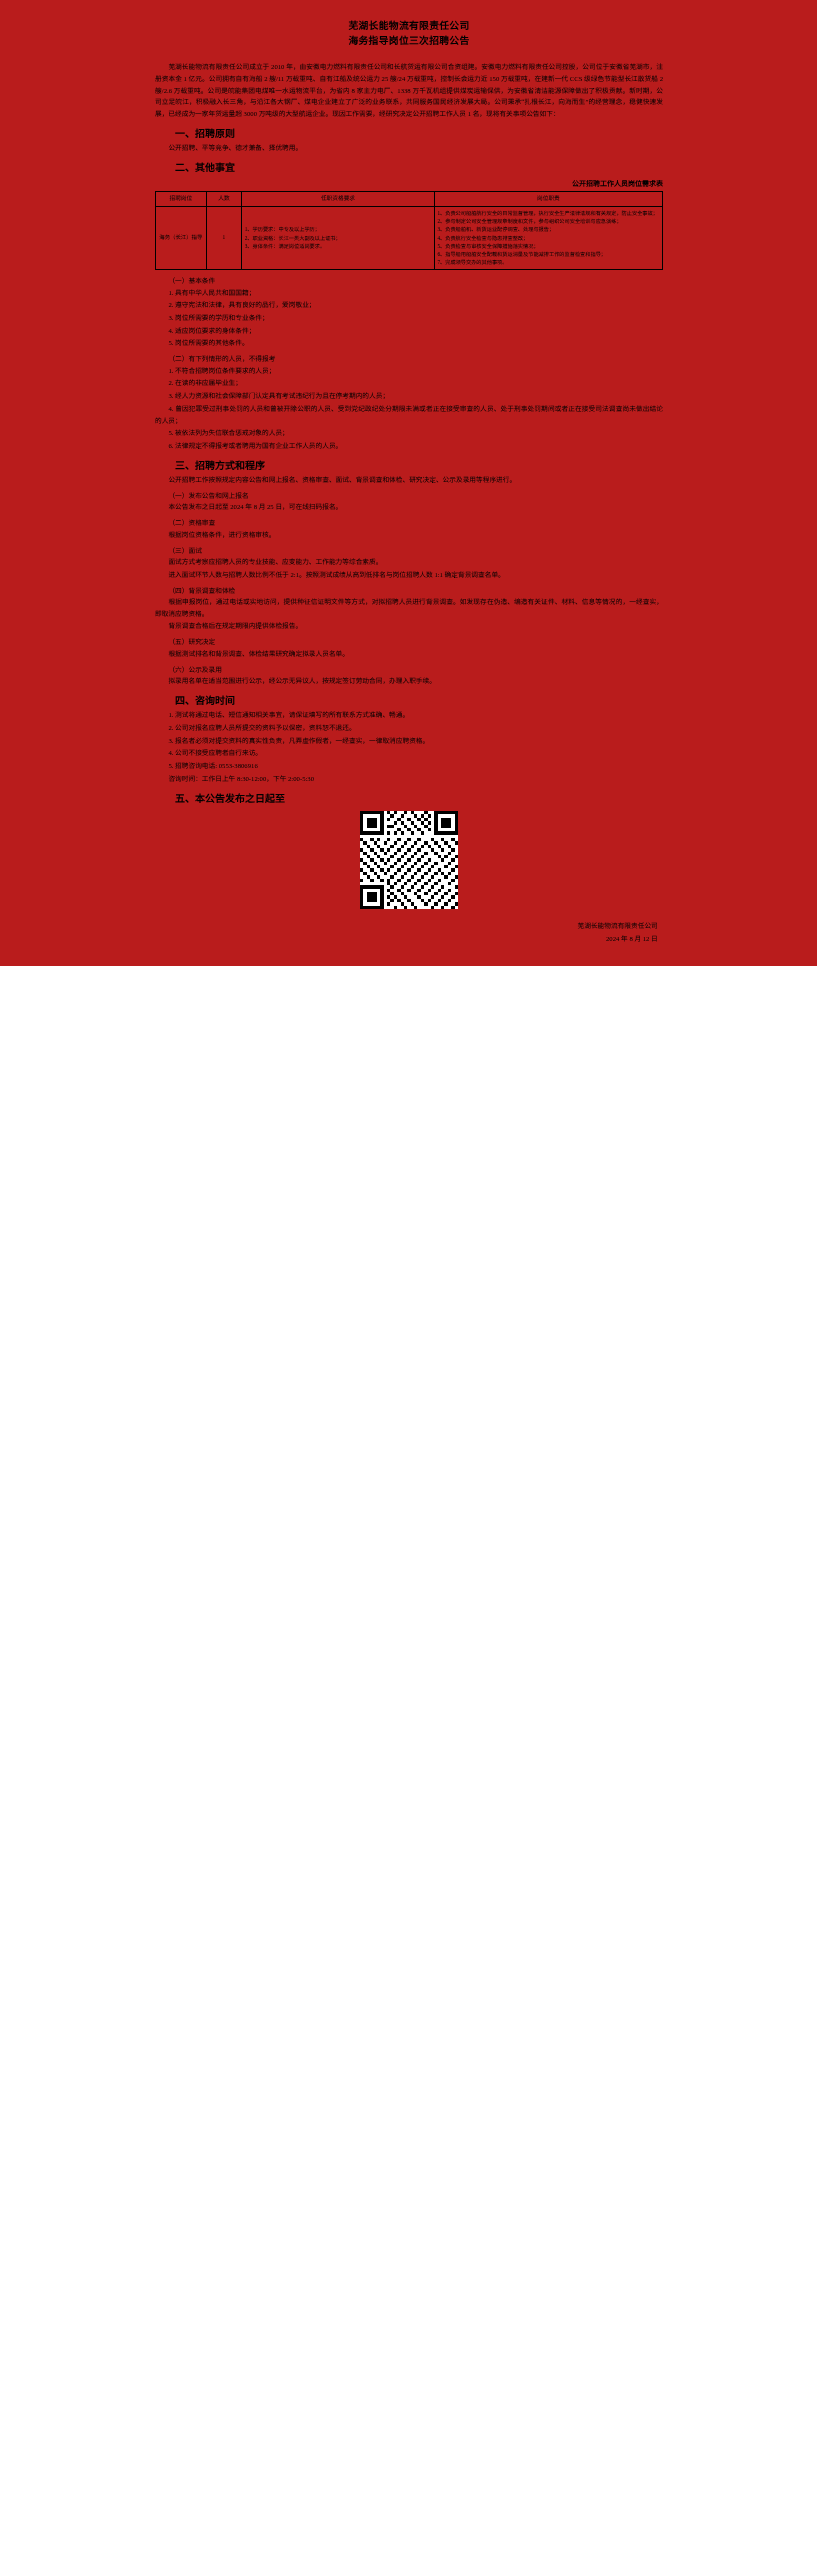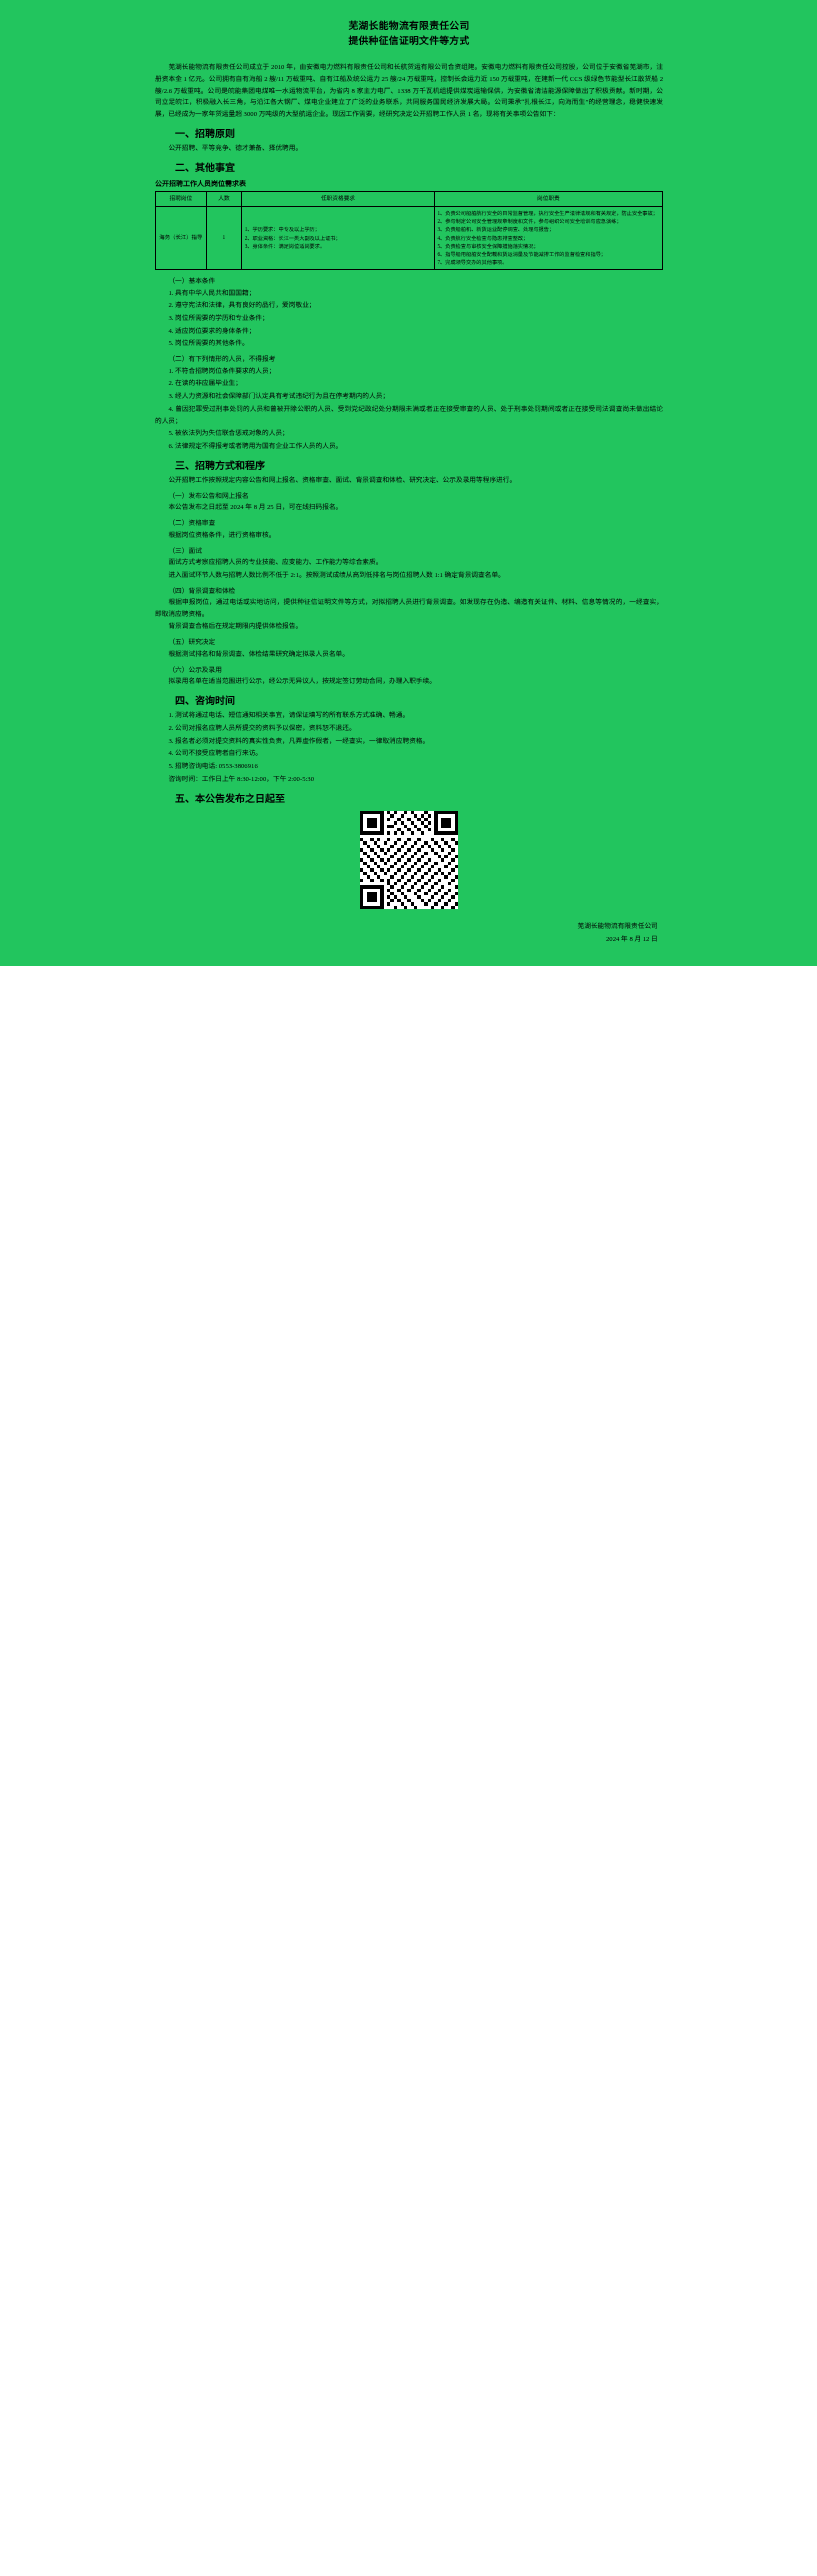--- a/index.html
+++ b/index.html
@@ -9,21 +9,21 @@
   }
   body {
     font-family: "Liberation Serif", "DejaVu Serif", serif;
     color: #000000;
     width: 818px;
   }
   .page {
     width: 818px;
     box-sizing: border-box;
     padding: 17.5px 155px 20.6px 155px;
-    background: #22c55e;
+    background: #b91c1c;
   }
   .title-block {
     text-align: center;
     margin-bottom: 13.4px;
   }
   .title-line {
     font-size: 9.8px;
     font-weight: bold;
     line-height: 1.55;
     letter-spacing: 0.3px;
@@ -47,21 +47,21 @@
     text-indent: 2em;
   }
   .numbered {
     font-size: 6.7px;
     line-height: 1.75;
     margin: 0 0 1px 0;
     text-indent: 2em;
     text-align: justify;
   }
   .table-caption {
-    text-align: left;
+    text-align: right;
     font-size: 7px;
     font-weight: bold;
     margin: 4.1px 0 3.1px 0;
   }
   table.recruit-table {
     border-collapse: collapse;
     width: 100%;
     margin: 0 auto 5.2px auto;
     font-size: 5.4px;
   }
@@ -106,21 +106,21 @@
     padding-right: 5.2px;
   }
 </style>
 </head>
 <body>
 
 <div class="page">
 
   <div class="title-block">
     <div class="title-line">芜湖长能物流有限责任公司</div>
-    <div class="title-line">提供种征信证明文件等方式</div>
+    <div class="title-line">海务指导岗位三次招聘公告</div>
   </div>
 
   <p class="body-text">芜湖长能物流有限责任公司成立于 2010 年，由安徽电力燃料有限责任公司和长航货运有限公司合资组建。安徽电力燃料有限责任公司控股，公司位于安徽省芜湖市，注册资本金 1 亿元。公司拥有自有海船 2 艘/11 万载重吨、自有江船及统公运力 25 艘/24 万载重吨，控制长会运力近 150 万载重吨，在建新一代 CCS 级绿色节能型长江散货船 2 艘/2.6 万载重吨。公司是皖能集团电煤唯一水运物流平台，为省内 8 家主力电厂、1338 万千瓦机组提供煤炭运输保供，为安徽省清洁能源保障做出了积极贡献。新时期，公司立足皖江，积极融入长三角，与沿江各大钢厂、煤电企业建立了广泛的业务联系，共同服务国民经济发展大局。公司秉承“扎根长江，向海而生”的经营理念，稳健快速发展，已经成为一家年货运量超 3000 万吨级的大型航运企业。现因工作需要，经研究决定公开招聘工作人员 1 名，现将有关事项公告如下：</p>
 
   <div class="section-heading">一、招聘原则</div>
   <p class="numbered">公开招聘、平等竞争、德才兼备、择优聘用。</p>
 
   <div class="section-heading">二、其他事宜</div>
 
   <div class="table-caption">公开招聘工作人员岗位需求表</div>

